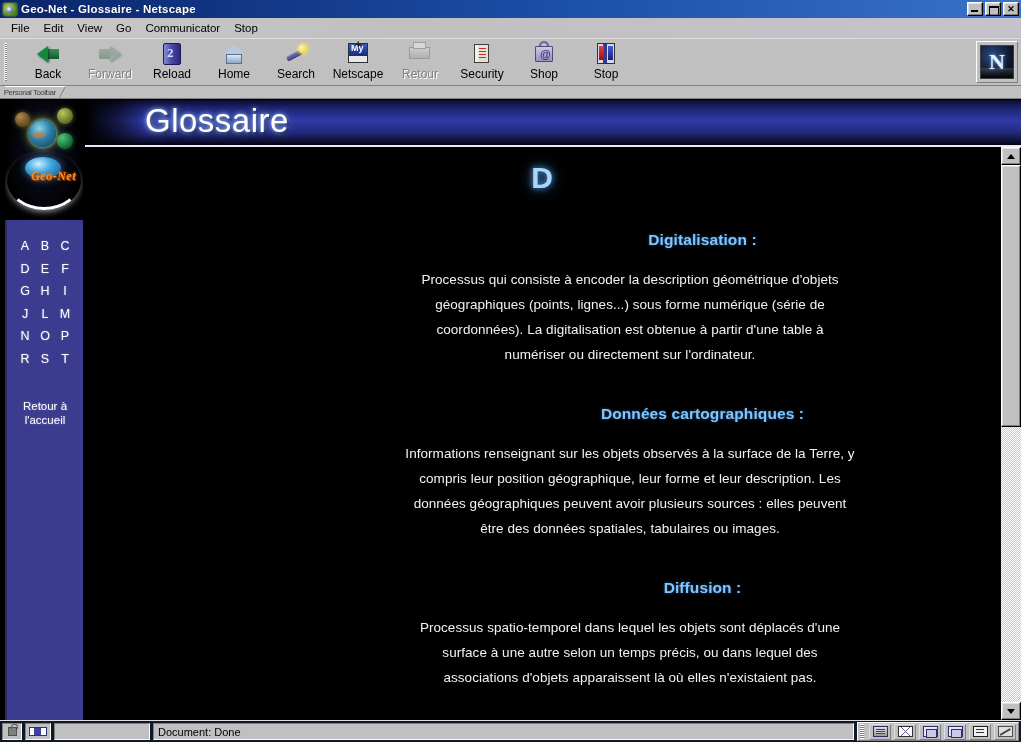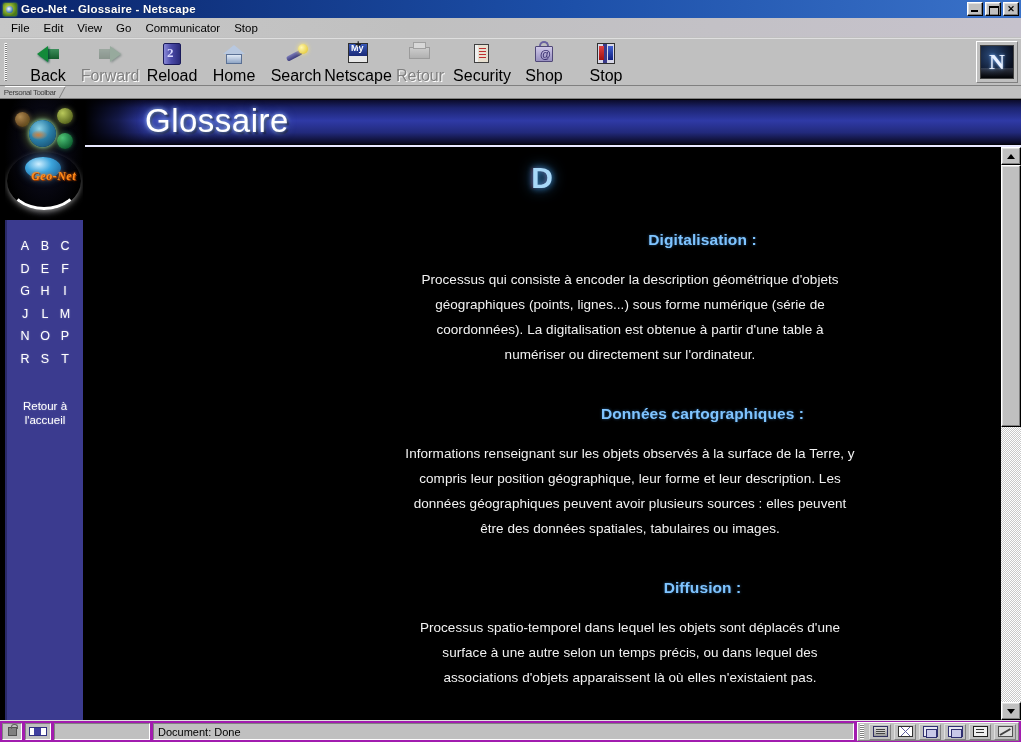--- a/index.html
+++ b/index.html
@@ -116,21 +116,21 @@
     align-items: center; justify-content: flex-start;
     padding-top: 2px;
     cursor: default;
   }
   .tbtn .glyph {
     width: 26px; height: 26px;
     position: relative;
     margin-bottom: 0px;
   }
   .tbtn .lbl {
-    font-size: 16px; color: #000;
+    font-size: 12px; color: #000;
     line-height: 1;
     margin-top: 1px;
     white-space: nowrap;
   }
   .tbtn.disabled .lbl { color: #808080; text-shadow: 1px 1px 0 #fff; }
   .tbtn.disabled .glyph { opacity: .38; filter: grayscale(.6); }
 
   .nlogo {
     width: 42px; height: 42px;
     margin: 2px 3px 0 auto;
@@ -386,21 +386,21 @@
     background: #c0c0c0;
     border: 1px solid;
     border-color: #ffffff #000000 #000000 #ffffff;
     box-shadow: inset -1px -1px 0 #808080, inset 1px 1px 0 #dfdfdf;
   }
 
   
   .statusbar {
     height: 22px;
     flex: 0 0 22px;
-    background: #a21caf;
+    background: #0f172a;
     border-top: 1px solid #dfdfdf;
     display: flex; align-items: center;
     padding: 0 2px;
     gap: 3px;
   }
   .st-secure {
     width: 20px; height: 17px;
     background: #c0c0c0;
     border: 1px solid;
     border-color: #808080 #ffffff #ffffff #808080;

